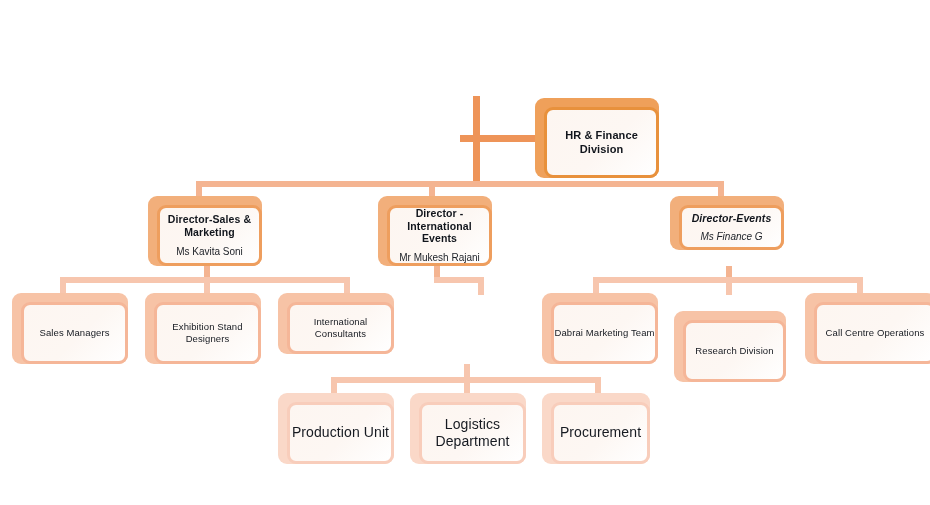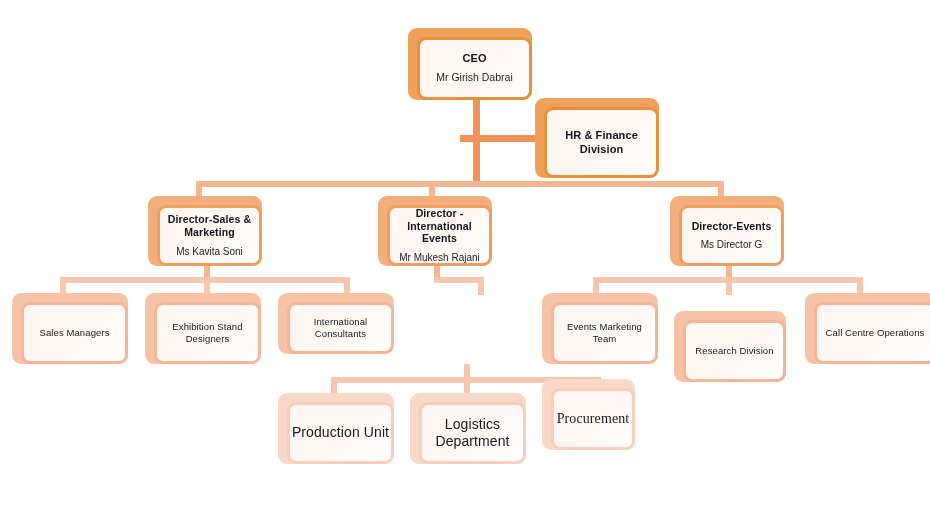--- a/index.html
+++ b/index.html
@@ -100,27 +100,20 @@
   <div class="conn t3" style="left:593px;top:277px;width:6px;height:18px;"></div>
   <div class="conn t3" style="left:726px;top:277px;width:6px;height:18px;"></div>
   <div class="conn t3" style="left:857px;top:277px;width:6px;height:18px;"></div>
 
   <div class="conn t3" style="left:464px;top:364px;width:6px;height:16px;"></div>
   <div class="conn t4" style="left:331px;top:377px;width:270px;height:6px;background:#F7C6AE;"></div>
   <div class="conn t4" style="left:331px;top:377px;width:6px;height:18px;background:#F7C6AE;"></div>
   <div class="conn t4" style="left:464px;top:377px;width:6px;height:18px;background:#F7C6AE;"></div>
   <div class="conn t4" style="left:595px;top:377px;width:6px;height:18px;background:#F7C6AE;"></div>
 
-  <div class="node tier1" style="left:408px;top:28px;width:124px;height:72px;">
-    <div class="plate"></div>
-    <div class="face">
-      <div class="title">CEO</div>
-      <div class="sub">Mr Girish Dabrai</div>
-    </div>
-  </div>
 
   <div class="node tier1" style="left:535px;top:98px;width:124px;height:80px;">
     <div class="plate"></div>
     <div class="face">
       <div class="title">HR &amp; Finance Division</div>
     </div>
   </div>
 
   <div class="node tier2" style="left:148px;top:196px;width:114px;height:70px;border-radius:26px;">
     <div class="plate"></div>
@@ -131,25 +124,25 @@
   </div>
 
   <div class="node tier2" style="left:378px;top:196px;width:114px;height:70px;">
     <div class="plate"></div>
     <div class="face">
       <div class="title">Director - International Events</div>
       <div class="sub">Mr Mukesh  Rajani</div>
     </div>
   </div>
 
-  <div class="node tier2" style="left:670px;top:196px;width:114px;height:70px;">
+  <div class="node tier2" style="left:670px;top:196px;width:114px;height:54px;font-style:italic;">
     <div class="plate"></div>
     <div class="face">
       <div class="title">Director-Events</div>
-      <div class="sub">Ms Director G</div>
+      <div class="sub">Ms Finance G</div>
     </div>
   </div>
 
   <div class="node tier3" style="left:12px;top:293px;width:116px;height:71px;">
     <div class="plate"></div>
     <div class="face">
       <div class="title">Sales Managers</div>
     </div>
   </div>
 
@@ -164,21 +157,21 @@
     <div class="plate"></div>
     <div class="face">
       <div class="title">International Consultants</div>
     </div>
   </div>
 
 
   <div class="node tier3" style="left:542px;top:293px;width:116px;height:71px;">
     <div class="plate"></div>
     <div class="face">
-      <div class="title">Events Marketing Team</div>
+      <div class="title">Dabrai Marketing Team</div>
     </div>
   </div>
 
   <div class="node tier3" style="left:674px;top:311px;width:112px;height:71px;">
     <div class="plate"></div>
     <div class="face">
       <div class="title">Research Division</div>
     </div>
   </div>
 
@@ -196,20 +189,20 @@
     </div>
   </div>
 
   <div class="node tier4" style="left:410px;top:393px;width:116px;height:71px;">
     <div class="plate"></div>
     <div class="face">
       <div class="title">Logistics Department</div>
     </div>
   </div>
 
-  <div class="node tier4" style="left:542px;top:379px;width:93px;height:71px;font-family:Liberation Serif, serif;">
+  <div class="node tier4" style="left:542px;top:393px;width:108px;height:71px;">
     <div class="plate"></div>
     <div class="face">
       <div class="title">Procurement</div>
     </div>
   </div>
 
 </div>
 
 </body></html>

